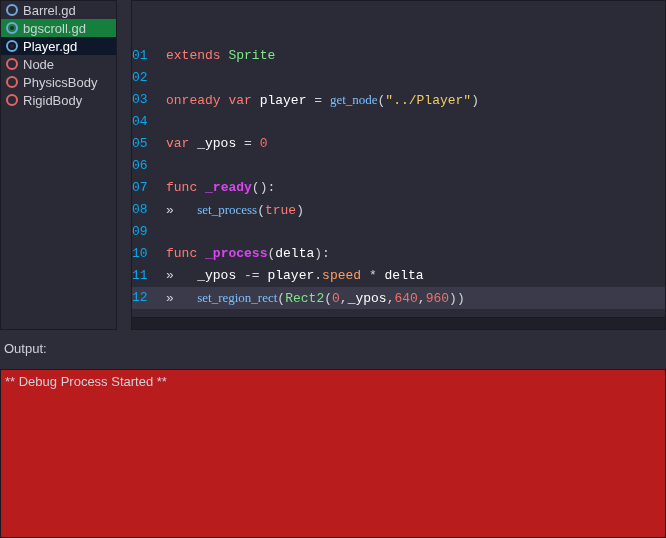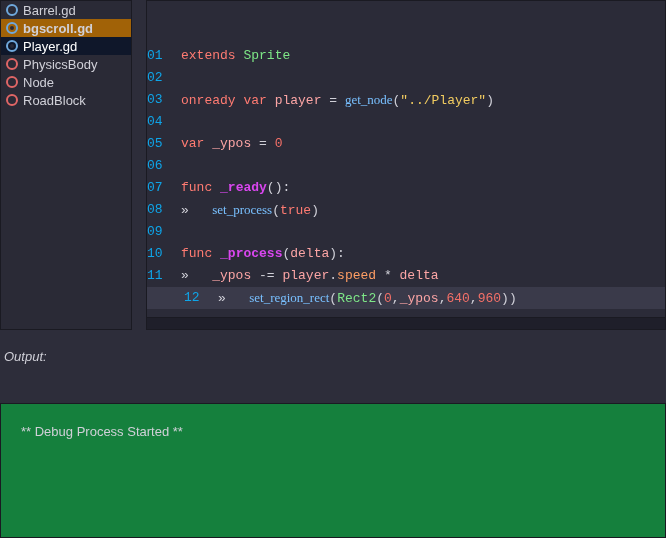--- a/index.html
+++ b/index.html
@@ -12,41 +12,40 @@
   color: #ccc;
   overflow: hidden;
   display: flex;
   flex-direction: column;
 }
 .top-area {
   display: flex;
   height: 330px;
 }
 .sidebar {
-  width: 132px;
+  width: 117px;
   background: #2a2a36;
   border: 1px solid #1a1a22;
   display: flex;
   flex-direction: column;
 }
 .file-list {
   flex: 1;
   overflow: hidden;
 }
 .file-item {
   display: flex;
   align-items: center;
   padding: 1px 4px;
   height: 18px;
   cursor: pointer;
   color: #d0d0d8;
 }
 .file-item.selected {
-  background: #a16207;
-  font-weight: bold;
+  background: #15803d;
 }
 .file-item.running {
   background: #0f172a;
   color: #fff;
 }
 .file-item .icon {
   width: 14px;
   height: 14px;
   margin-right: 4px;
   flex-shrink: 0;
@@ -70,34 +69,33 @@
   white-space: pre;
   position: relative;
   overflow: hidden;
 }
 .code-line {
   display: flex;
   height: 22px;
 }
 .code-line.current {
   background: #3a3a4a;
-  padding-left: 37px;
 }
 .lineno {
   width: 34px;
   text-align: left;
   padding-right: 12px;
   color: #0ea5e9;
   user-select: none;
 }
 .code-text { flex: 1; }
 .kw { color: #ff7b72; font-family: Liberation Mono, monospace; }
 .type { color: #7ee787; }
 .fn { color: #79c0ff; font-family: Liberation Serif, serif; }
-.id { color: #fca5a5; }
+.id { color: #ffffff; }
 .str { color: #f2cc60; }
 .num { color: #f47068; }
 .op { color: #d0d0d8; }
 .paren { color: #d0d0d8; }
 .method { color: #d946ef; font-weight: bold; }
 .prop { color: #ff9e64; text-align: right; }
 
 .scrollbar-h {
   height: 12px;
   background: #1f1f2a;
@@ -107,31 +105,30 @@
   left: 0;
   right: 0;
 }
 
 .output-section {
   flex: 1;
   display: flex;
   flex-direction: column;
 }
 .output-header {
-  padding: 19px 4px;
+  padding: 11px 4px;
   color: #d0d0d8;
-  font-style: italic;
 }
 .output-body {
   flex: 1;
-  background: #15803d;
+  background: #b91c1c;
   border: 1px solid #1a1a22;
-  padding: 20px;
+  padding: 4px;
   color: #d0d0d8;
-  margin-top: 20px;
+  margin-top: 2px;
 }
 </style>
 </head>
 <body>
 
 <div class="top-area">
   <div class="sidebar">
     <div class="file-list" id="file-list">
         <div class="file-item ">
           <svg class="icon" viewBox="0 0 14 14">
@@ -151,33 +148,33 @@
           <svg class="icon" viewBox="0 0 14 14">
             <circle class="" cx="7" cy="7" r="5" fill="none" stroke="#6fa8dc" stroke-width="2"></circle>
             <circle cx="7" cy="7" r="2" fill="#2a2a36"></circle>
           </svg>
           <span>Player.gd</span>
         </div>
         <div class="file-item ">
           <svg class="icon" viewBox="0 0 14 14">
             <circle cx="7" cy="7" r="5" fill="none" stroke="#e06666" stroke-width="2"></circle>
           </svg>
+          <span>Node</span>
+        </div>
+        <div class="file-item ">
+          <svg class="icon" viewBox="0 0 14 14">
+            <circle cx="7" cy="7" r="5" fill="none" stroke="#e06666" stroke-width="2"></circle>
+          </svg>
           <span>PhysicsBody</span>
         </div>
         <div class="file-item ">
           <svg class="icon" viewBox="0 0 14 14">
             <circle cx="7" cy="7" r="5" fill="none" stroke="#e06666" stroke-width="2"></circle>
           </svg>
-          <span>Node</span>
-        </div>
-        <div class="file-item ">
-          <svg class="icon" viewBox="0 0 14 14">
-            <circle cx="7" cy="7" r="5" fill="none" stroke="#e06666" stroke-width="2"></circle>
-          </svg>
-          <span>RoadBlock</span>
+          <span>RigidBody</span>
         </div>
       </div>
   </div>
   <div class="editor">
     <div class="code-area" id="code-area">
     <div class="code-line"><span class="lineno">01</span><span class="code-text"><span class="kw">extends</span> <span class="type">Sprite</span></span></div><div class="code-line"><span class="lineno">02</span><span class="code-text"></span></div><div class="code-line"><span class="lineno">03</span><span class="code-text"><span class="kw">onready</span> <span class="kw">var</span> <span class="id">player</span> <span class="op">=</span> <span class="fn">get_node</span><span class="paren">(</span><span class="str">"../Player"</span><span class="paren">)</span></span></div><div class="code-line"><span class="lineno">04</span><span class="code-text"></span></div><div class="code-line"><span class="lineno">05</span><span class="code-text"><span class="kw">var</span> <span class="id">_ypos</span> <span class="op">=</span> <span class="num">0</span></span></div><div class="code-line"><span class="lineno">06</span><span class="code-text"></span></div><div class="code-line"><span class="lineno">07</span><span class="code-text"><span class="kw">func</span> <span class="method">_ready</span><span class="paren">()</span><span class="op">:</span></span></div><div class="code-line"><span class="lineno">08</span><span class="code-text"><span class="op">»</span>   <span class="fn">set_process</span><span class="paren">(</span><span class="kw">true</span><span class="paren">)</span></span></div><div class="code-line"><span class="lineno">09</span><span class="code-text"></span></div><div class="code-line"><span class="lineno">10</span><span class="code-text"><span class="kw">func</span> <span class="method">_process</span><span class="paren">(</span><span class="id">delta</span><span class="paren">)</span><span class="op">:</span></span></div><div class="code-line"><span class="lineno">11</span><span class="code-text"><span class="op">»</span>   <span class="id">_ypos</span> <span class="op">-=</span> <span class="id">player</span><span class="op">.</span><span class="prop">speed</span> <span class="op">*</span> <span class="id">delta</span></span></div><div class="code-line current"><span class="lineno">12</span><span class="code-text"><span class="op">»</span>   <span class="fn">set_region_rect</span><span class="paren">(</span><span class="type">Rect2</span><span class="paren">(</span><span class="num">0</span><span class="op">,</span><span class="id">_ypos</span><span class="op">,</span><span class="num">640</span><span class="op">,</span><span class="num">960</span><span class="paren">))</span></span></div><div class="scrollbar-h"></div></div>
   </div>
 </div>
 
 <div class="output-section">

